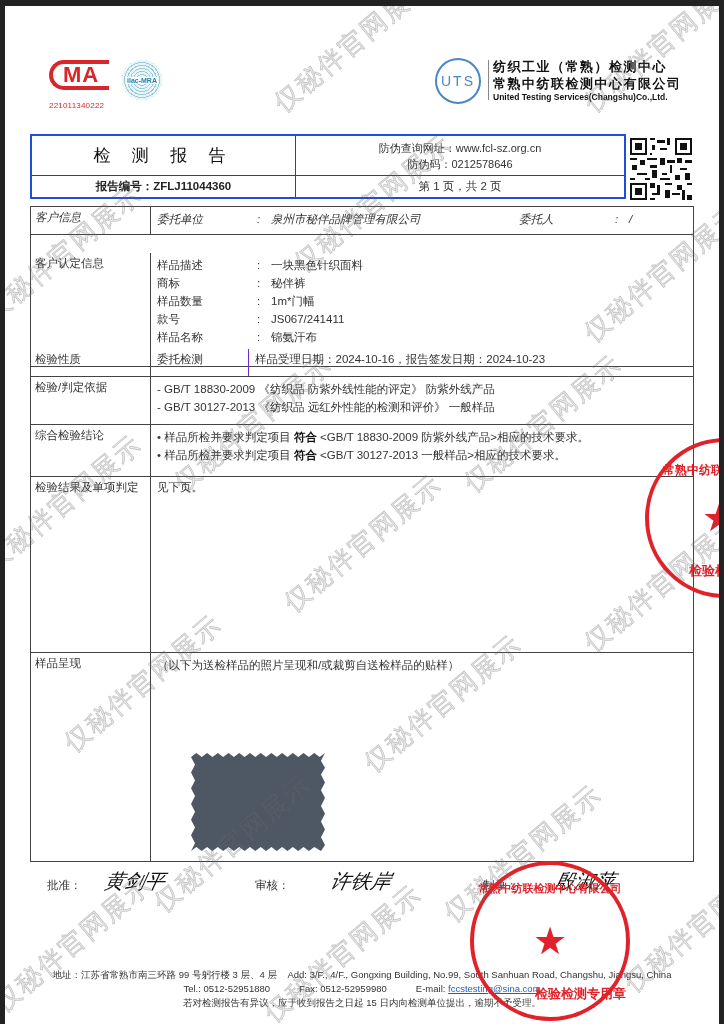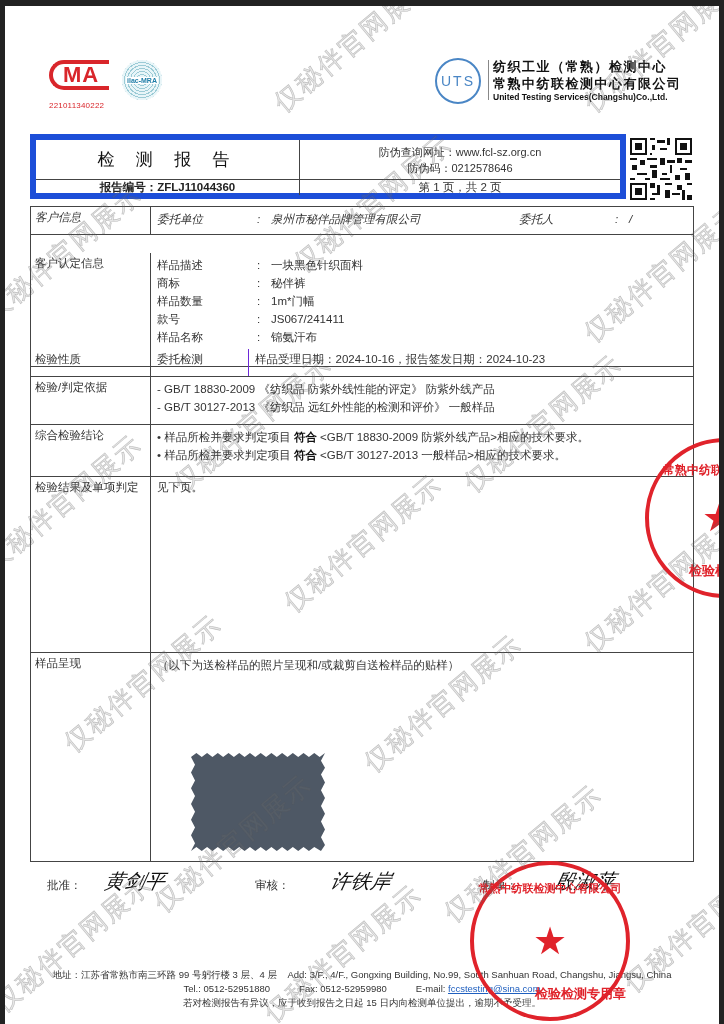--- a/index.html
+++ b/index.html
@@ -50,21 +50,21 @@
       display: flex; align-items: center; justify-content: center; letter-spacing: 2px;
     }
     .uts-divider { position: absolute; left: 483px; top: 54px; width: 1px; height: 40px; background: #888; }
     .company-block { position: absolute; left: 488px; top: 52px; }
     .co-line1, .co-line2 { font: bold 13px "DejaVu Sans", sans-serif; color: #111; letter-spacing: 1.5px; line-height: 17px; }
     .co-line3 { font: bold 8.5px "Liberation Sans", sans-serif; color: #111; }
 
     
     .title-table {
       position: absolute; left: 25px; top: 128px; width: 596px; height: 65px;
-      border: 6px solid #1d4ed8; box-sizing: border-box;
+      border: 2px solid #1d4ed8; box-sizing: border-box;
       display: grid; grid-template-columns: 264px 1fr; grid-template-rows: 40px 1fr;
     }
     .title-table > div { border-right: 1px solid #444; border-bottom: 1px solid #444; display: flex; align-items: center; justify-content: center; box-sizing: border-box; }
     .title-table > div:nth-child(2n) { border-right: none; }
     .title-table > div:nth-child(n+3) { border-bottom: none; }
     .report-title { font: 17px "DejaVu Sans", sans-serif; letter-spacing: 8px; color: #111; }
     .verify-box { flex-direction: column; font: 11px "Liberation Sans", sans-serif; color: #333; line-height: 16px; }
     .report-no { font: bold 11.5px "Liberation Sans", sans-serif; color: #222; }
     .page-count { font: 11.5px "Liberation Sans", sans-serif; color: #333; }
     .qr {

